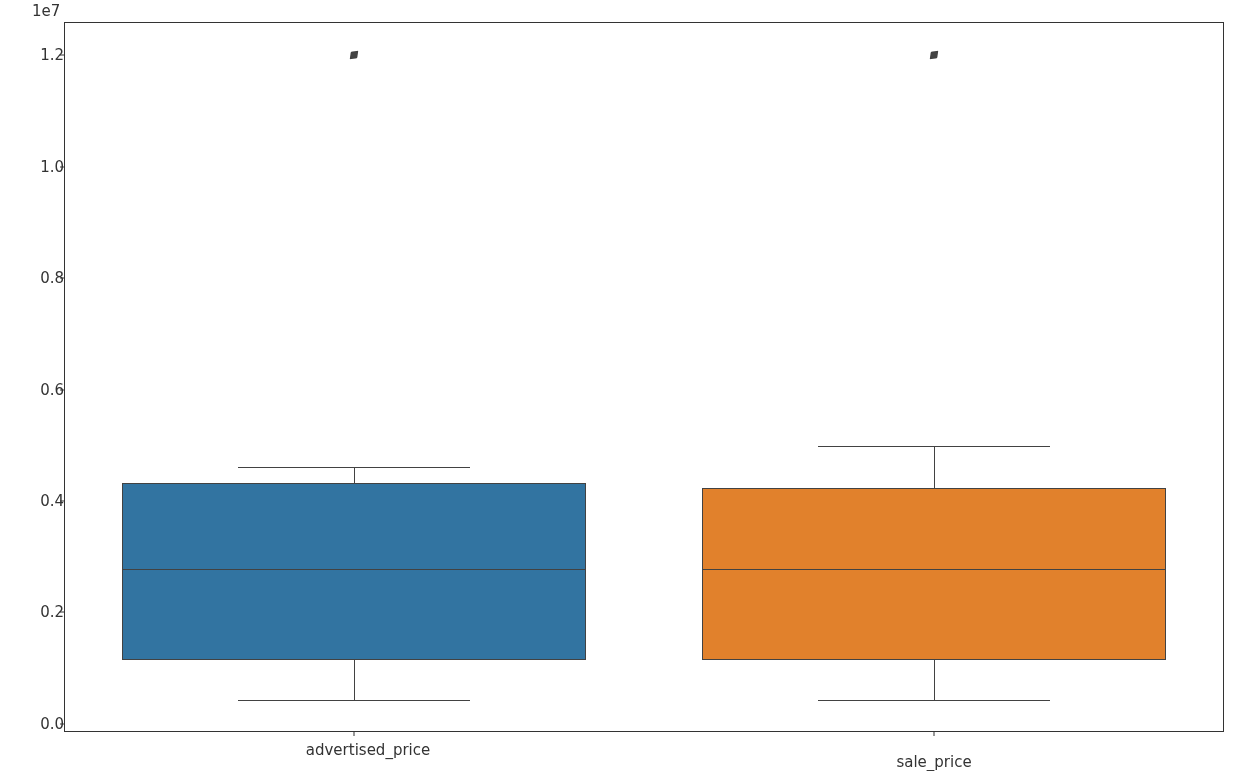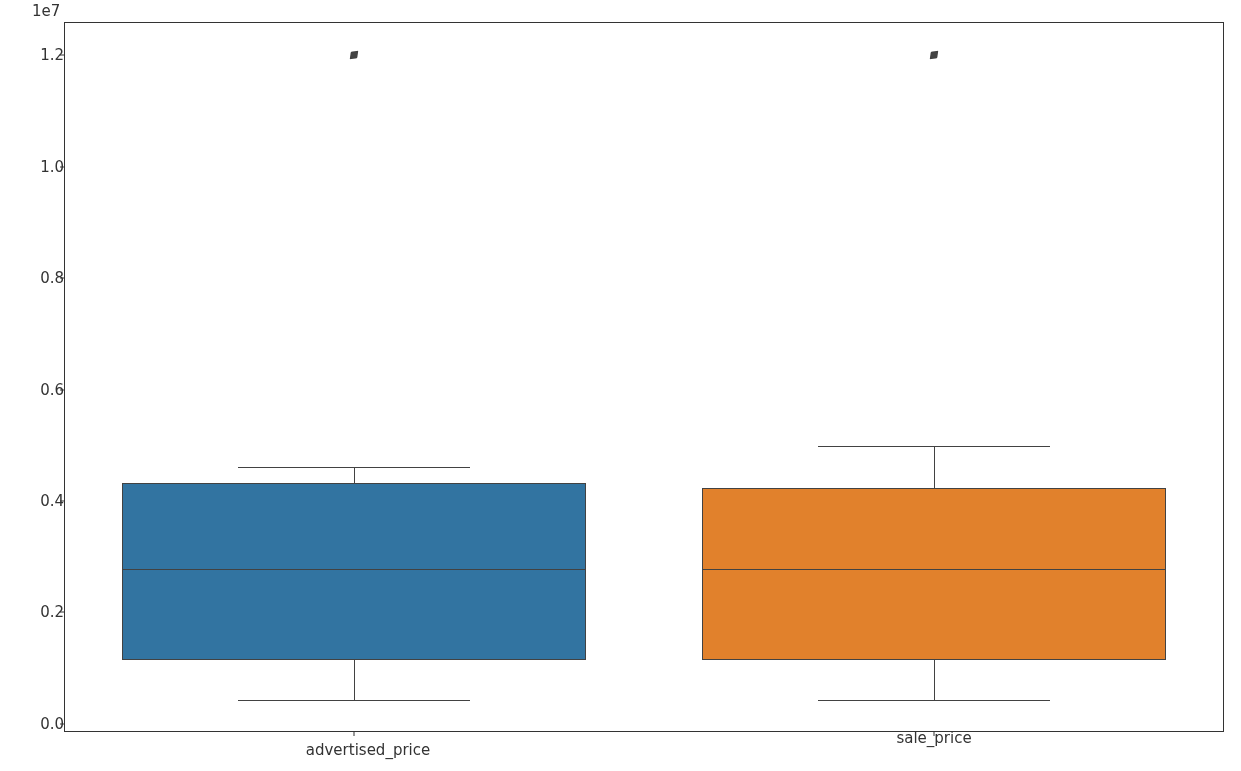--- a/index.html
+++ b/index.html
@@ -119,21 +119,21 @@
       <div class="y-tick-mark" style="top: 278.157px;"></div>
       <div class="y-tick" style="top: 166.784px; padding-right: 12px;">1.0</div>
       <div class="y-tick-mark" style="top: 166.784px;"></div>
       <div class="y-tick" style="top: 55.4118px; padding-right: 12px;">1.2</div>
       <div class="y-tick-mark" style="top: 55.4118px;"></div>
     </div>
 
   <div id="x-axis">
       <div class="x-tick" style="left: 368px; bottom: 12px;">advertised_price</div>
       <div class="x-tick-mark" style="left: 354px;"></div>
-      <div class="x-tick" style="left: 934px; bottom: 24px;">sale_price</div>
+      <div class="x-tick" style="left: 934px; bottom: 0;">sale_price</div>
       <div class="x-tick-mark" style="left: 934px;"></div>
     </div>
 
   <div id="boxes">
       <div class="box" style="left: 122px; top: 483.082px; width: 464px; height: 176.525px; background: rgb(50, 116, 161);"></div>
       <div class="median" style="left: 122px; top: 568.839px; width: 464px;"></div>
       <div class="whisker" style="left: 354px; top: 466.933px; height: 16.149px;"></div>
       <div class="whisker" style="left: 354px; top: 659.608px; height: 40.0941px;"></div>
       <div class="cap" style="left: 238px; top: 466.933px; width: 232px;"></div>
       <div class="cap" style="left: 238px; top: 699.702px; width: 232px;"></div>

